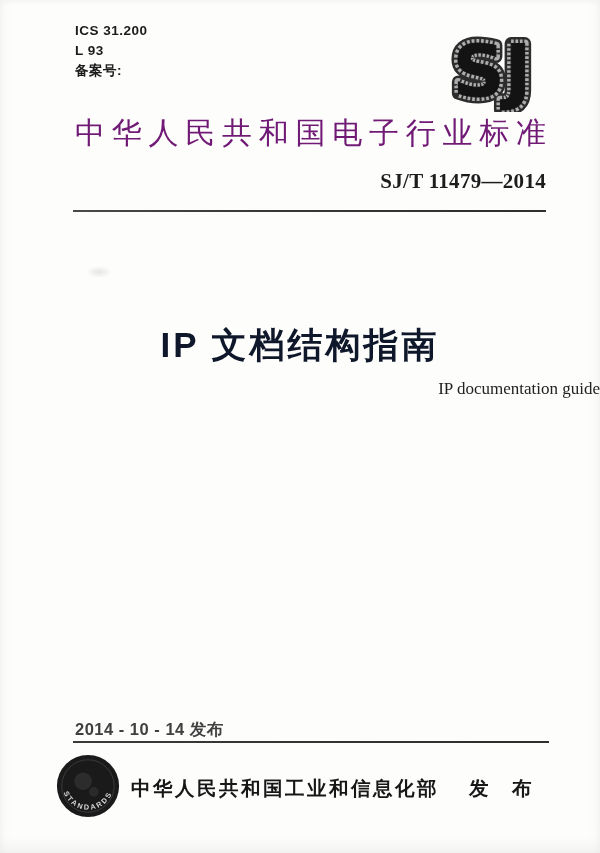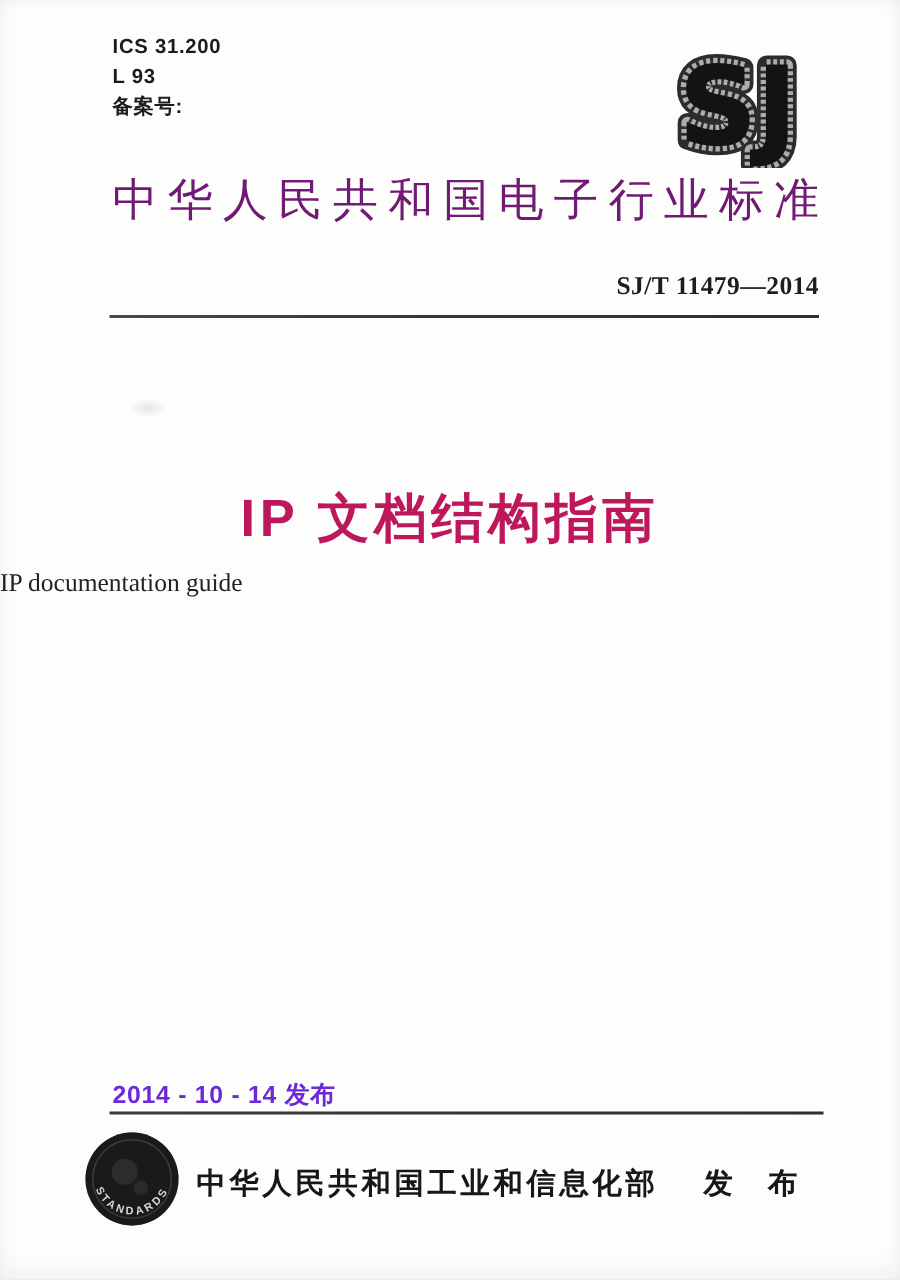--- a/index.html
+++ b/index.html
@@ -52,25 +52,25 @@
     font-size: 30px;
     font-weight: 500;
     white-space: nowrap;
     text-align: justify;
     text-align-last: justify;
     color: #701a75;
   }
 
   .std-no {
     position: absolute;
-    top: 181px;
+    top: 169px;
     right: 54px;
     font-family: "Liberation Serif", "DejaVu Serif", serif;
     font-weight: 600;
-    font-size: 17px;
+    font-size: 21px;
     letter-spacing: 0.3px;
     color: #1d1d1d;
   }
 
   .rule-top {
     position: absolute;
     left: 73px;
     top: 210px;
     width: 473px;
     height: 2px;
@@ -80,28 +80,28 @@
 
   .title-cn {
     position: absolute;
     left: 0;
     top: 322px;
     width: 100%;
     text-align: center;
     font-size: 35px;
     font-weight: 700;
     letter-spacing: 3px;
-    color: #be185d;
+    color: #0f172a;
   }
   .title-en {
     position: absolute;
     left: 0;
     top: 379px;
     width: 100%;
-    text-align: left;
+    text-align: right;
     font-family: "Liberation Serif", "DejaVu Serif", serif;
     font-size: 17px;
     color: #222;
   }
 
   
   .smudge {
     position: absolute;
     left: 86px;
     top: 266px;
@@ -115,21 +115,21 @@
   .dates {
     position: absolute;
     left: 75px;
     right: 51px;
     top: 719px;
     display: flex;
     justify-content: space-between;
     font-size: 16.5px;
     font-weight: 600;
     letter-spacing: 0.5px;
-    color: #6d28d9;
+    color: #404040;
   }
   .rule-bottom {
     position: absolute;
     left: 73px;
     top: 741px;
     width: 476px;
     height: 2px;
     background: linear-gradient(90deg, #3a3a3a, #2e2e2e);
     border: none;
   }

